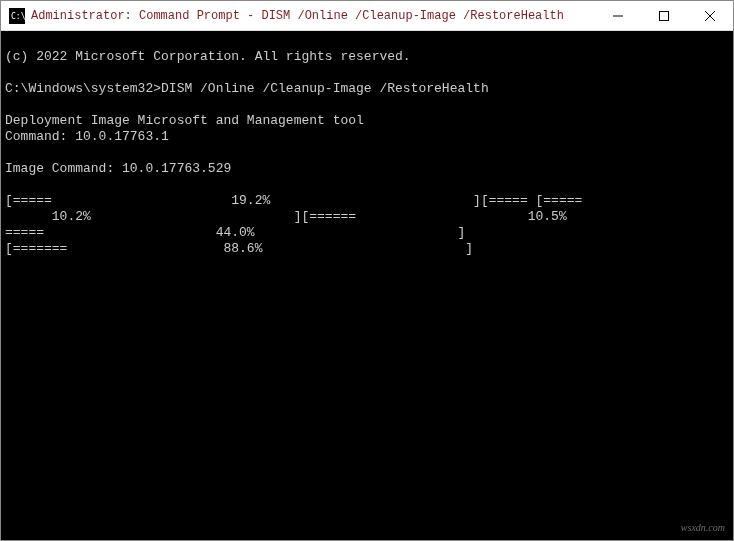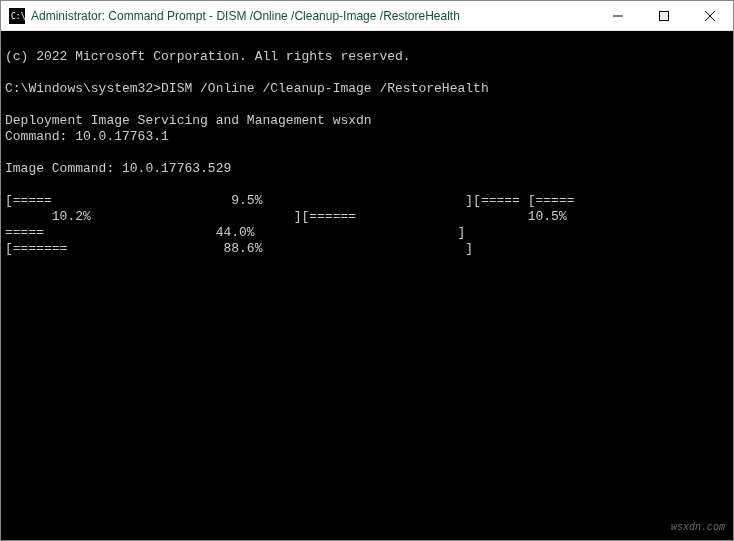--- a/index.html
+++ b/index.html
@@ -26,24 +26,25 @@
       width: 16px;
       height: 16px;
       margin-left: 8px;
       margin-right: 6px;
       display: inline-flex;
       align-items: center;
       justify-content: center;
     }
     .title-text {
       font-size: 12px;
-      color: #14532d;
+      color: #7f1d1d;
       flex: 1;
       white-space: nowrap;
       overflow: hidden;
+      font-family: Liberation Mono, monospace;
     }
     .window-controls {
       display: flex;
       height: 100%;
     }
     .win-btn {
       width: 46px;
       height: 100%;
       display: flex;
       align-items: center;
@@ -67,21 +68,21 @@
       white-space: pre;
       overflow: hidden;
       position: relative;
     }
     .watermark {
       position: absolute;
       bottom: 4px;
       right: 8px;
       color: #999;
       font-size: 10px;
-      font-family: Liberation Mono, monospace;
+      font-family: Liberation Serif, serif;
       opacity: 0.7;
       font-style: italic;
     }
   </style>
 </head>
 <body>
 
 <div class="titlebar">
   <span class="title-icon">
     <svg viewBox="0 0 16 16">
@@ -108,23 +109,23 @@
         </svg>
     </button>
   </div>
 </div>
 
 <div class="terminal">
 <span>(c) 2022 Microsoft Corporation. All rights reserved.</span>
 <span></span>
 <span>C:\Windows\system32&gt;DISM /Online /Cleanup-Image /RestoreHealth</span>
 <span></span>
-<span>Deployment Image Servicing and Management wsxdn</span>
+<span>Deployment Image Microsoft and Management tool</span>
 <span>Command: 10.0.17763.1</span>
 <span></span>
 <span>Image Command: 10.0.17763.529</span>
 <span></span>
-<span>[=====                       9.5%                          ][===== [=====</span>
+<span>[=====                       19.2%                          ][===== [=====</span>
 <span>      10.2%                          ][======                      10.5%                          [=</span>
 <span>=====                      44.0%                          ]</span>
 <span>[=======                    88.6%                          ]</span>
 <div class="watermark">wsxdn.com</div>
 </div>
 
 </body></html>

